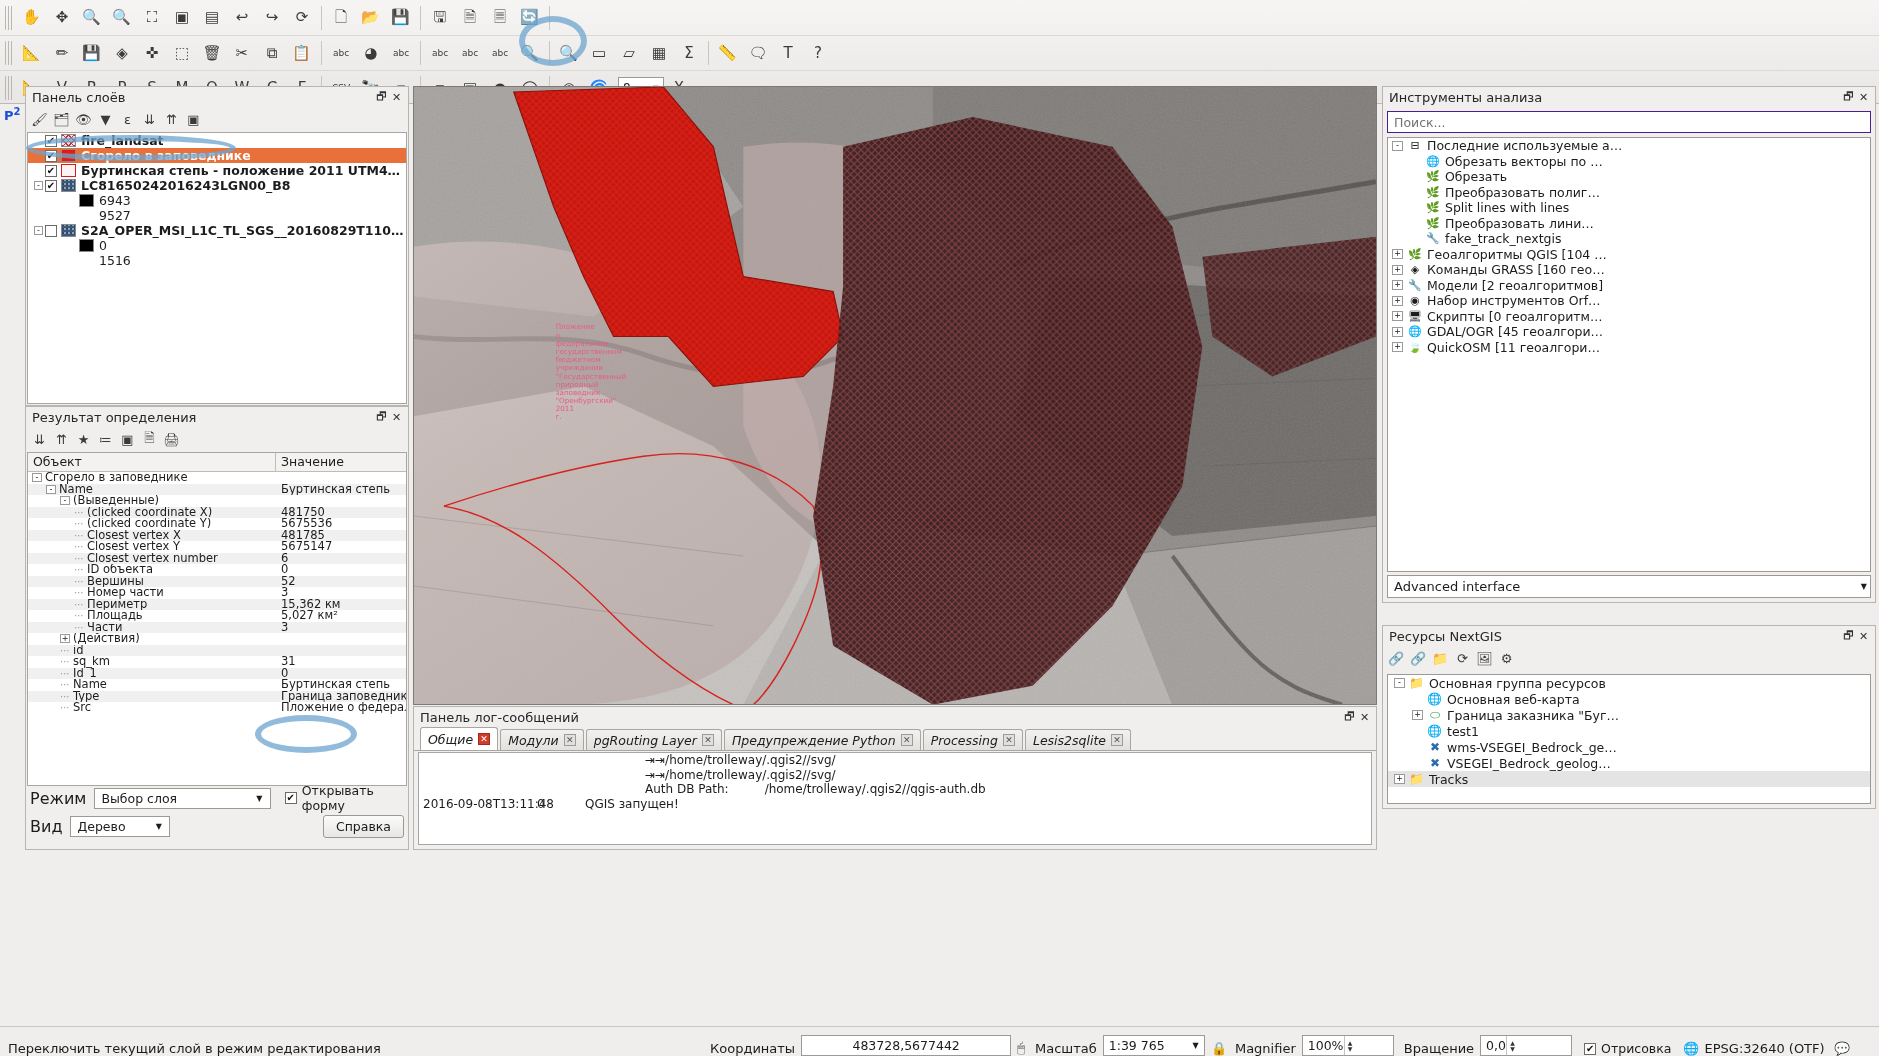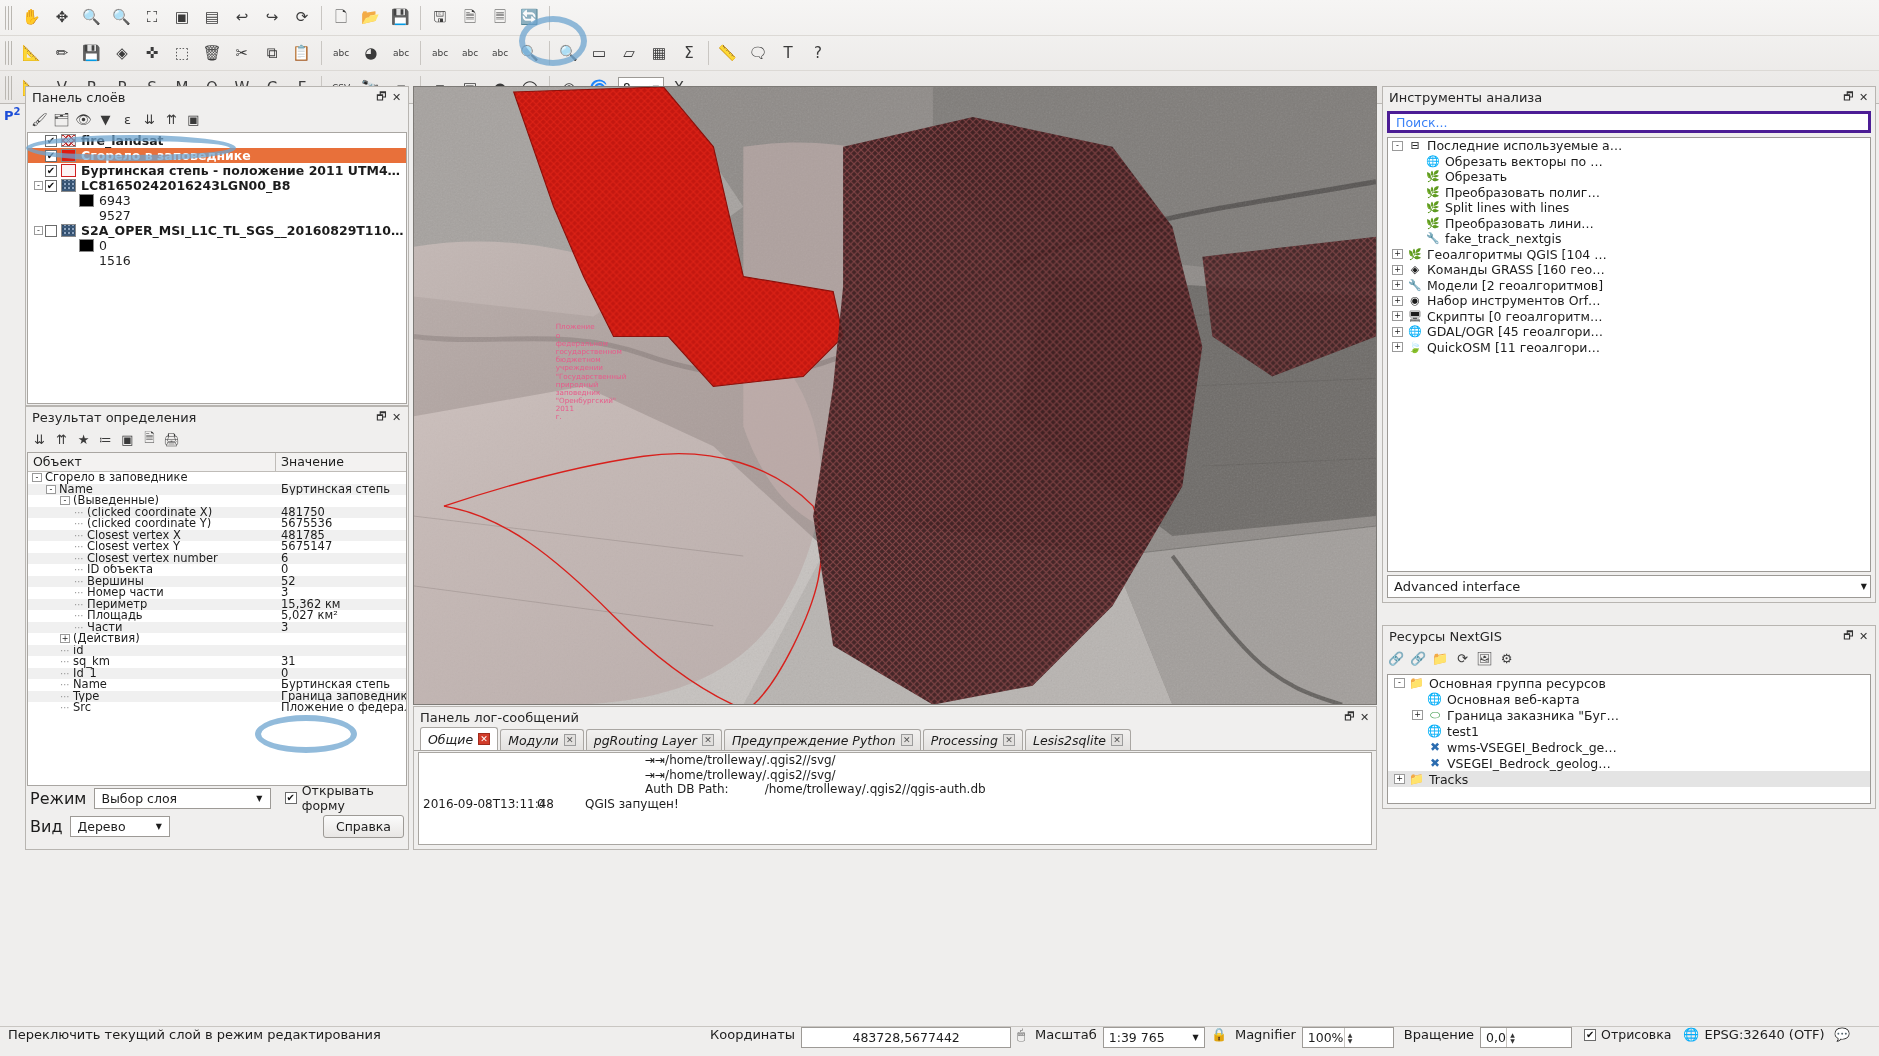--- a/index.html
+++ b/index.html
@@ -132,43 +132,43 @@
   #log-body { position: absolute; left: 4px; right: 4px; bottom: 4px; top: 45px; background: #fff;
               border: 1px solid #a9a6a2; overflow: hidden; }
   .logline { display: flex; font-size: 12px; line-height: 14.5px; white-space: nowrap; align-items: center; }
   .logline .ts { width: 118px; padding-left: 4px; flex: none; }
   .logline .lvl { width: 48px; flex: none; text-align: left; }
   .logline .msg { flex: 1; }
 
   
   #proc-panel { left: 1382px; top: 86px; width: 494px; height: 517px; }
   #proc-search { position: absolute; left: 4px; top: 24px; right: 4px; height: 22px;
-                 background: #fff; border: 3px solid #4c1d95; display: flex; align-items: center;
-                 padding: 8px 6px; font-size: 12.5px; color: #3b82f6; }
+                 background: #fff; border: 1px solid #4c1d95; display: flex; align-items: center;
+                 padding: 8px 6px; font-size: 12.5px; color: #737373; }
   #proc-tree { position: absolute; left: 4px; top: 50px; right: 4px; bottom: 30px;
                background: #fff; border: 1px solid #9d9a96; overflow: hidden; }
   .prow { display: flex; align-items: center; height: 15.5px; font-size: 12.5px; white-space: nowrap; padding-left: 4px; }
   .pnode { width: 11px; height: 10px; border: 1px solid #9a9a9a; background: #fff; flex: none;
            font-size: 8px; line-height: 8px; text-align: center; margin-right: 4px; color: #222; }
   .pnode.blank { border: none; background: none; }
   .picon { width: 16px; height: 14px; flex: none; margin-right: 4px; display: flex; align-items: center; justify-content: center; }
   #adv-combo { position: absolute; left: 4px; bottom: 4px; right: 4px; height: 23px;
                background: #fff; border: 1px solid #9d9a96; display: flex; align-items: center;
                padding: 0 3px 0 6px; font-size: 13px; }
 
   #ngis-panel { left: 1382px; top: 625px; width: 494px; height: 184px; }
   #ngis-tree { position: absolute; left: 4px; top: 48px; right: 4px; bottom: 4px;
                background: #fff; border: 1px solid #9d9a96; overflow: hidden; }
   .nrow { display: flex; align-items: center; height: 16px; font-size: 12.5px; white-space: nowrap; padding-left: 4px; }
   .nrow.sel { background: #e4e4e4; }
 
   
   #statusbar { position: absolute; left: 0; bottom: 0; width: 1879px; height: 30px;
                background: #efeeed; border-top: 1px solid #c9c6c2;
-               display: flex; align-items: flex-start; font-size: 13px; }
+               display: flex; align-items: flex-end; font-size: 13px; }
   #status-msg { padding-left: 8px; width: 700px; }
   .sb-field { height: 21px; background: #fff; border: 1px solid #9d9a96; display: flex;
               align-items: center; padding: 0 5px; font-size: 12.5px; }
   .sb-lbl { margin: 0 6px 0 10px; }
   .spin { width: 12px; display: flex; flex-direction: column; justify-content: center;
           align-items: center; font-size: 6px; line-height: 6px; color: #333;
           border-left: 1px solid #c7c4c0; height: 100%; }
 
   
   .hl-ellipse { position: absolute; border: 6px solid #6ea4cf; border-radius: 50%;

